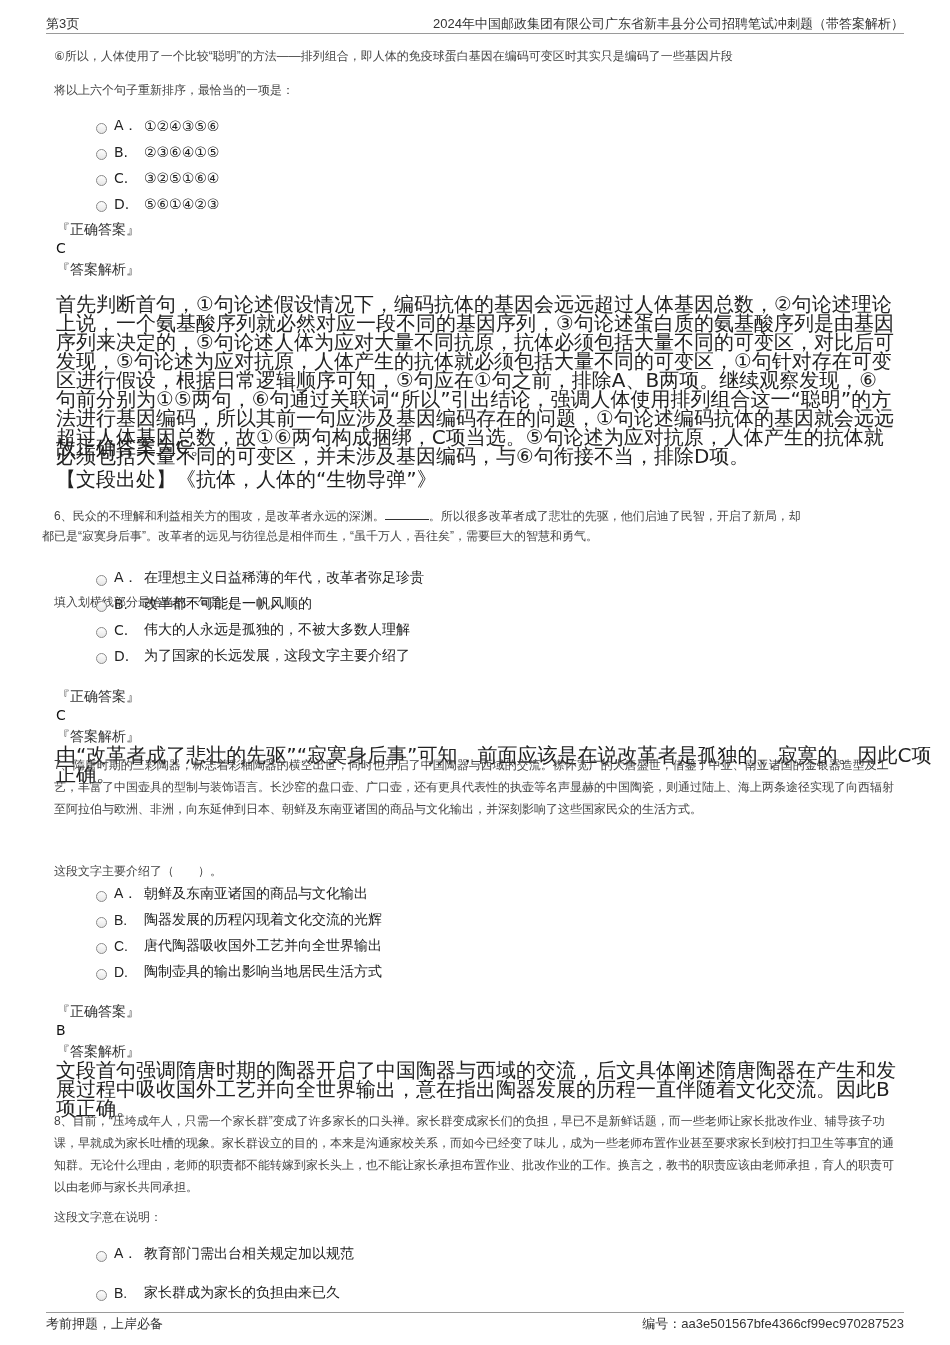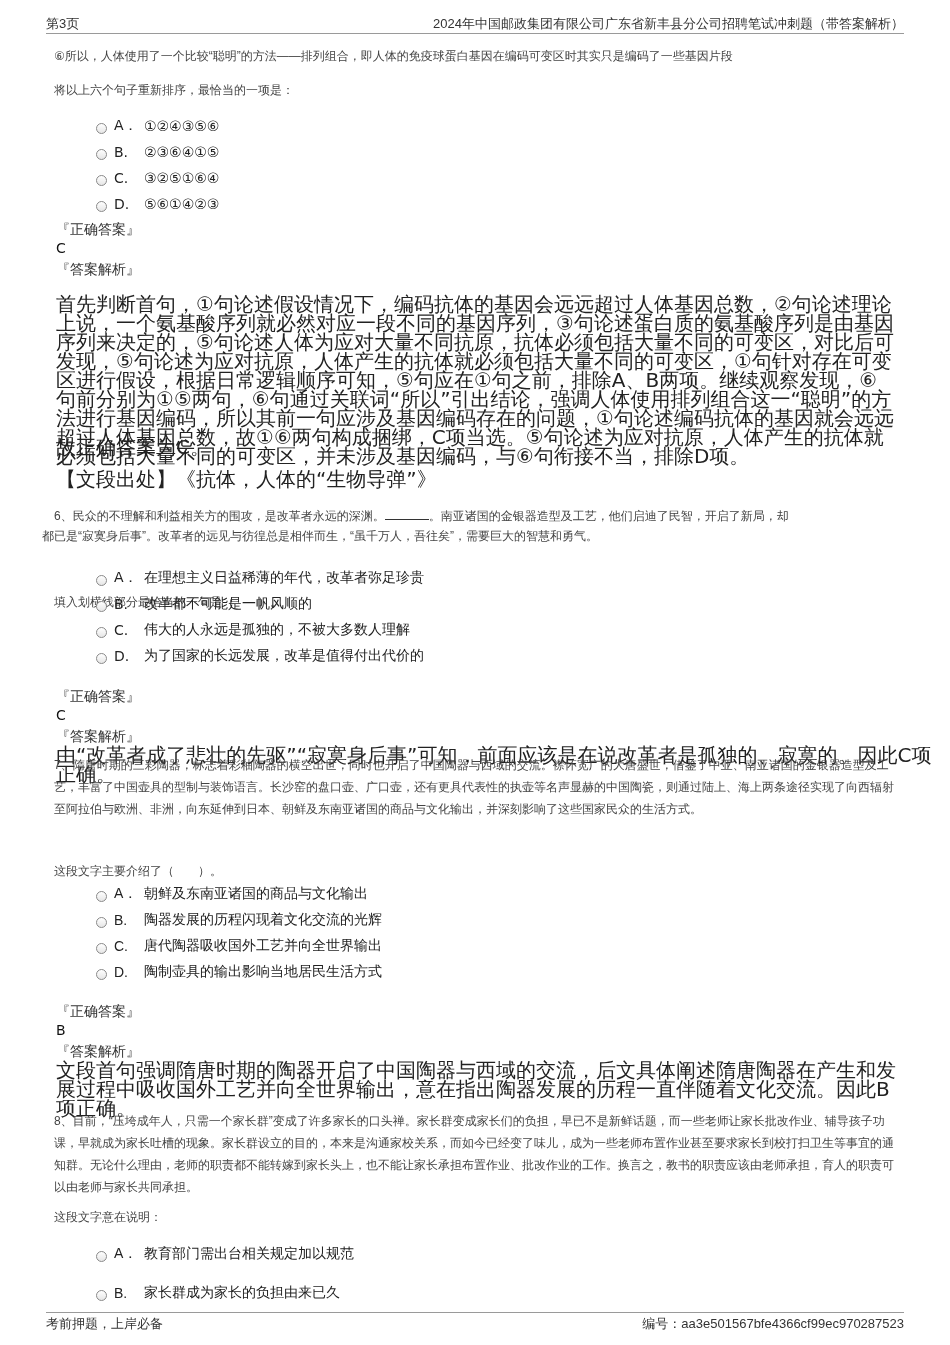--- a/index.html
+++ b/index.html
@@ -76,21 +76,21 @@
 </div>
 
 <div class="abs label" style="left:56px;top:221px;">『正确答案』</div>
 <div class="abs answer" style="left:56px;top:240px;">C</div>
 <div class="abs label" style="left:56px;top:261px;">『答案解析』</div>
 <div class="abs para" style="left:56px;top:295px;width:840px;">首先判断首句，①句论述假设情况下，编码抗体的基因会远远超过人体基因总数，②句论述理论上说，一个氨基酸序列就必然对应一段不同的基因序列，③句论述蛋白质的氨基酸序列是由基因序列来决定的，⑤句论述人体为应对大量不同抗原，抗体必须包括大量不同的可变区，对比后可发现，⑤句论述为应对抗原，人体产生的抗体就必须包括大量不同的可变区，①句针对存在可变区进行假设，根据日常逻辑顺序可知，⑤句应在①句之前，排除A、B两项。继续观察发现，⑥句前分别为①⑤两句，⑥句通过关联词“所以”引出结论，强调人体使用排列组合这一“聪明”的方法进行基因编码，所以其前一句应涉及基因编码存在的问题，①句论述编码抗体的基因就会远远超过人体基因总数，故①⑥两句构成捆绑，C项当选。⑤句论述为应对抗原，人体产生的抗体就必须包括大量不同的可变区，并未涉及基因编码，与⑥句衔接不当，排除D项。</div>
 <div class="abs para" style="left:56px;top:438px;">故正确答案为C。</div>
 <div class="abs para" style="left:56px;top:470px;">【文段出处】《抗体，人体的“生物导弹”》</div>
 
 <div class="abs small" style="left:54px;top:506px;">
-  <span>6、民众的不理解和利益相关方的围攻，是改革者永远的深渊。</span><span class="blank"></span><span>。南亚诸国的金银器造型及工艺，他们启迪了民智，开启了新局，却</span>
+  <span>6、民众的不理解和利益相关方的围攻，是改革者永远的深渊。</span><span class="blank"></span><span>。所以很多改革者成了悲壮的先驱，他们启迪了民智，开启了新局，却</span>
 </div>
 <div class="abs small" style="left:42px;top:526px;">都已是“寂寞身后事”。改革者的远见与彷徨总是相伴而生，“虽千万人，吾往矣”，需要巨大的智慧和勇气。</div>
 <div class="abs small" style="left:54px;top:546px;margin-top:46px;">填入划横线部分最恰当的一句是（　　）。</div>
 
 <div class="opt" style="top:568px;">
   <span class="radio"></span>
   <span class="letter">A．</span>
   <span>在理想主义日益稀薄的年代，改革者弥足珍贵</span>
 </div>
 <div class="opt" style="top:594px;">
@@ -99,21 +99,21 @@
   <span>改革都不可能是一帆风顺的</span>
 </div>
 <div class="opt" style="top:620px;">
   <span class="radio"></span>
   <span class="letter">C.</span>
   <span>伟大的人永远是孤独的，不被大多数人理解</span>
 </div>
 <div class="opt" style="top:646px;">
   <span class="radio"></span>
   <span class="letter">D.</span>
-  <span>为了国家的长远发展，改革是值得付出代价的</span>
+  <span>为了国家的长远发展，这段文字主要介绍了</span>
 </div>
 
 <div class="abs label" style="left:56px;top:688px;">『正确答案』</div>
 <div class="abs answer" style="left:56px;top:707px;">C</div>
 <div class="abs label" style="left:56px;top:728px;">『答案解析』</div>
 <div class="abs para" style="left:56px;top:746px;">由“改革者成了悲壮的先驱”“寂寞身后事”可知，前面应该是在说改革者是孤独的、寂寞的。因此C项正确。</div>
 
 <div class="abs para-small" style="left:54px;top:754px;width:845px;">7、隋唐时期的三彩陶器，标志着彩釉陶器的横空出世，同时也开启了中国陶器与西域的交流。襟怀宽广的大唐盛世，借鉴了中亚、南亚诸国的金银器造型及工艺，丰富了中国壶具的型制与装饰语言。长沙窑的盘口壶、广口壶，还有更具代表性的执壶等名声显赫的中国陶瓷，则通过陆上、海上两条途径实现了向西辐射至阿拉伯与欧洲、非洲，向东延伸到日本、朝鲜及东南亚诸国的商品与文化输出，并深刻影响了这些国家民众的生活方式。</div>
 <div class="abs small" style="left:54px;top:861px;">这段文字主要介绍了（　　）。</div>
 

